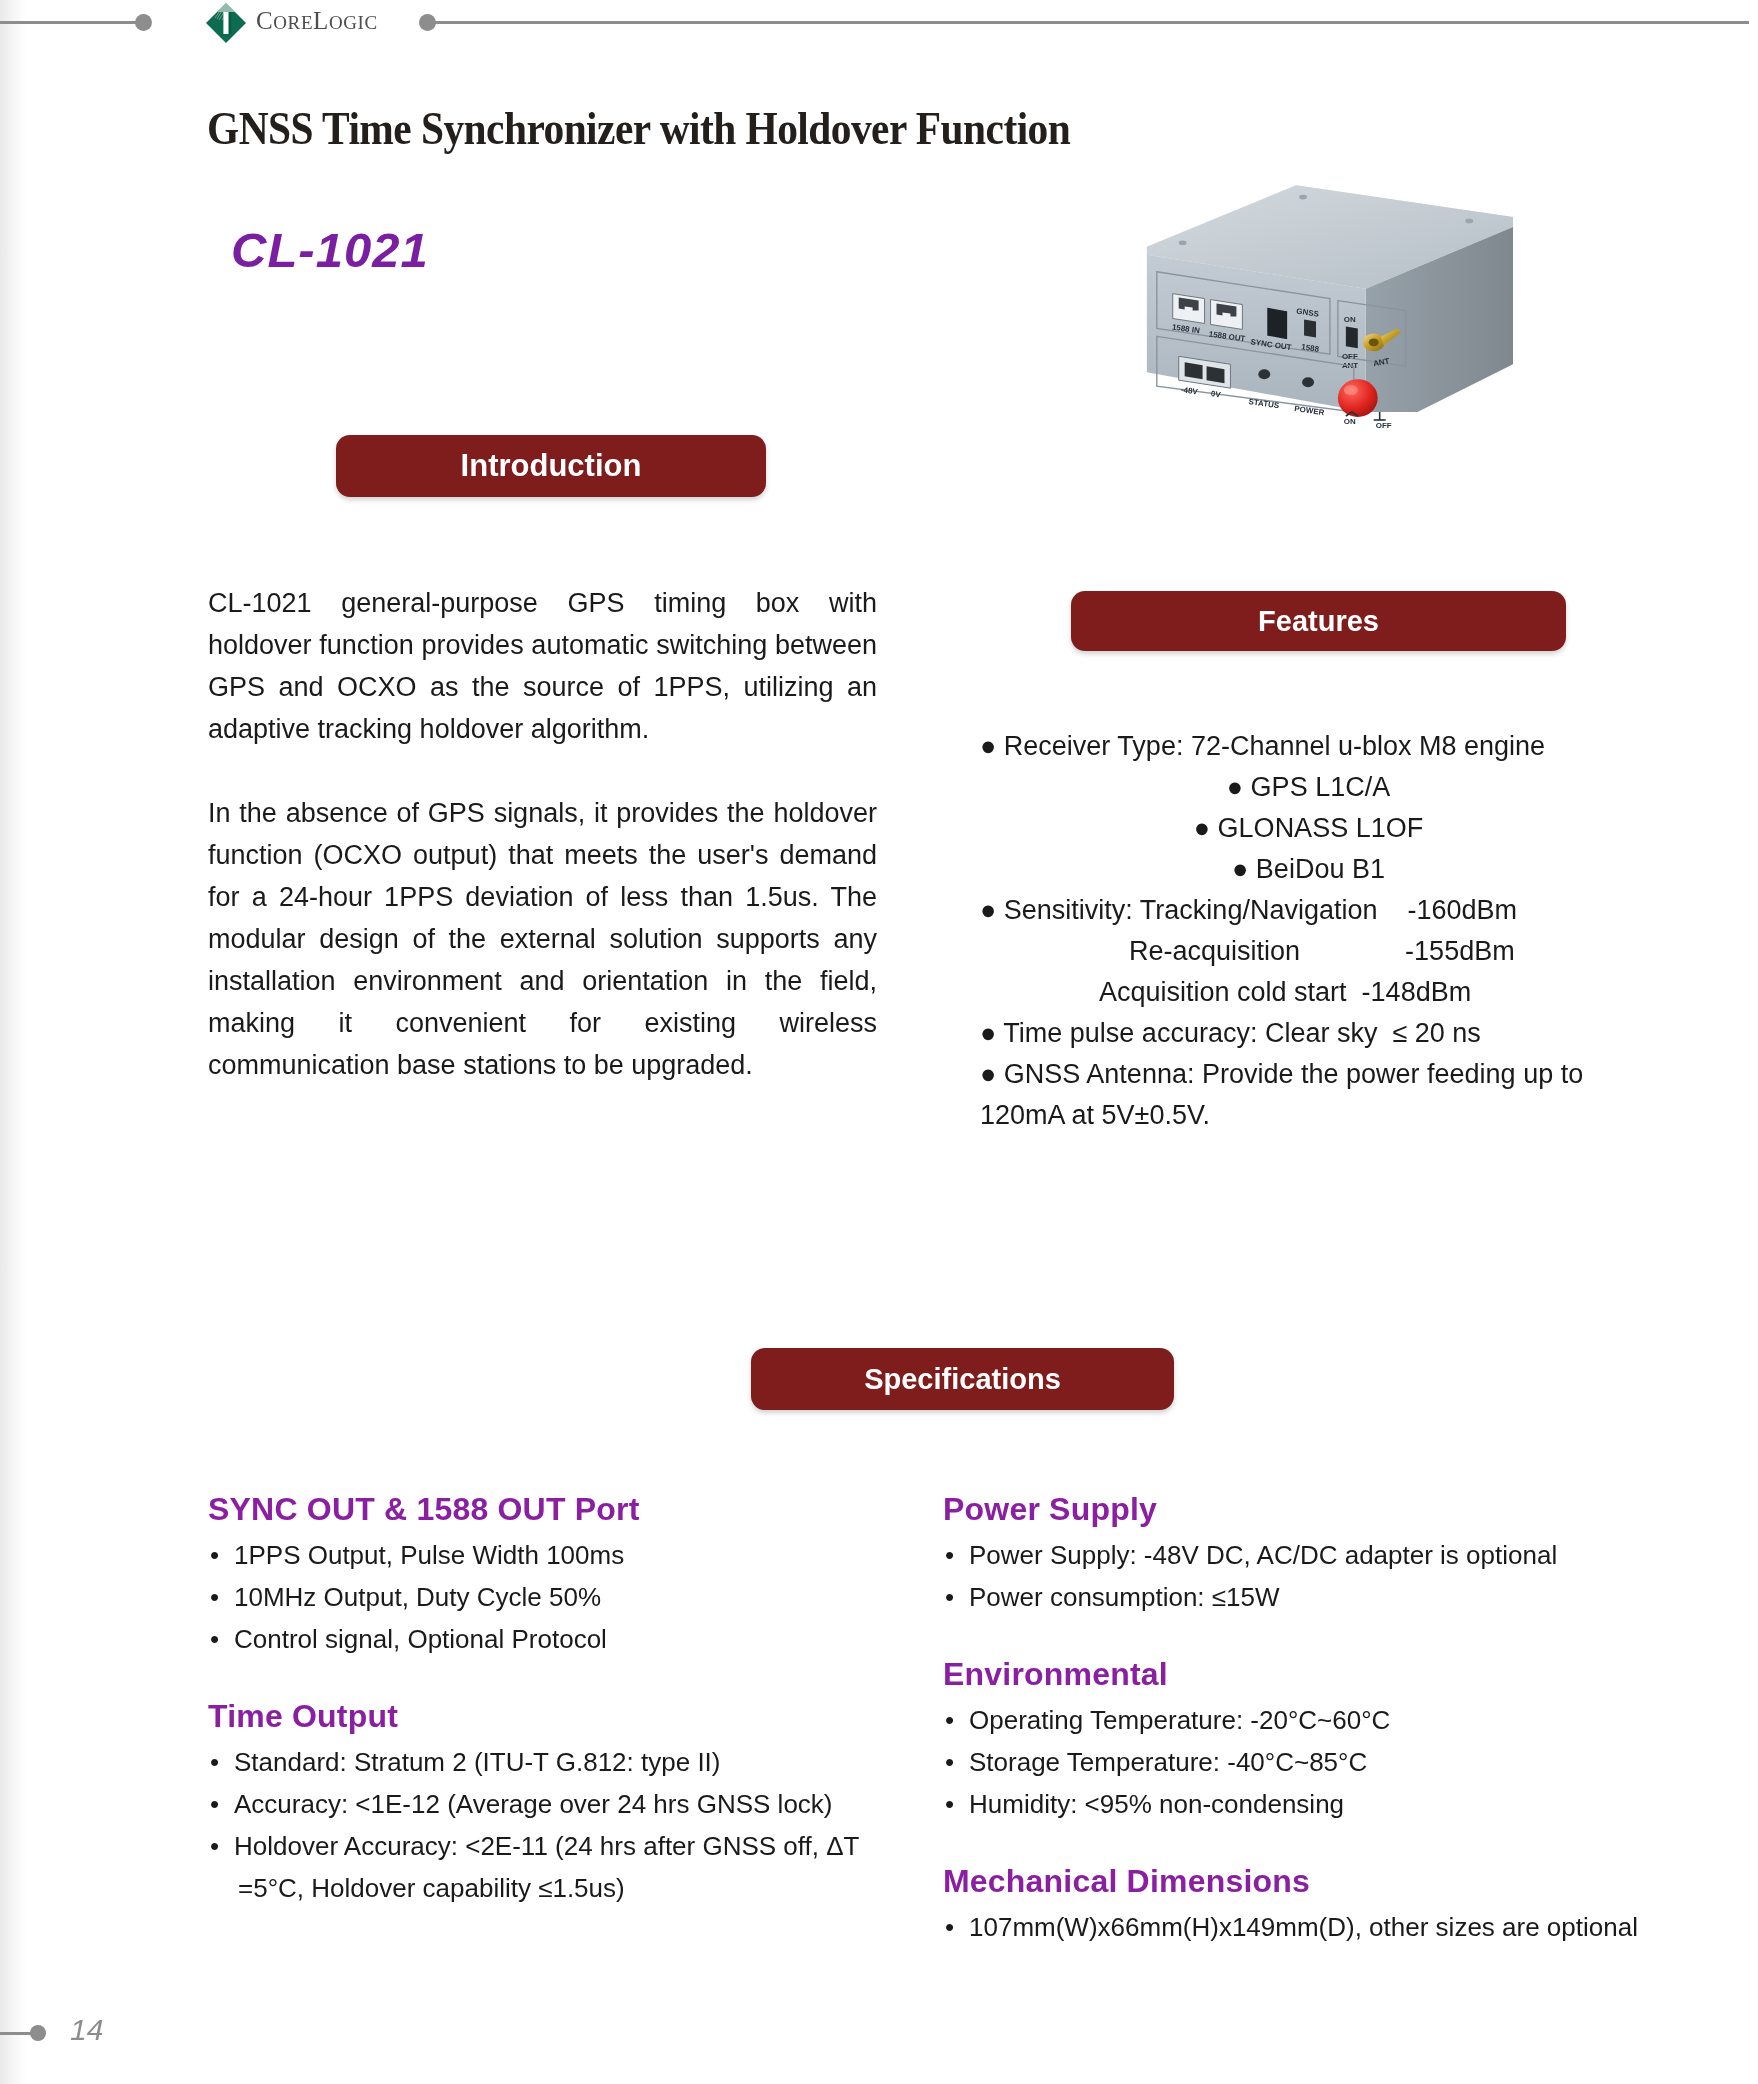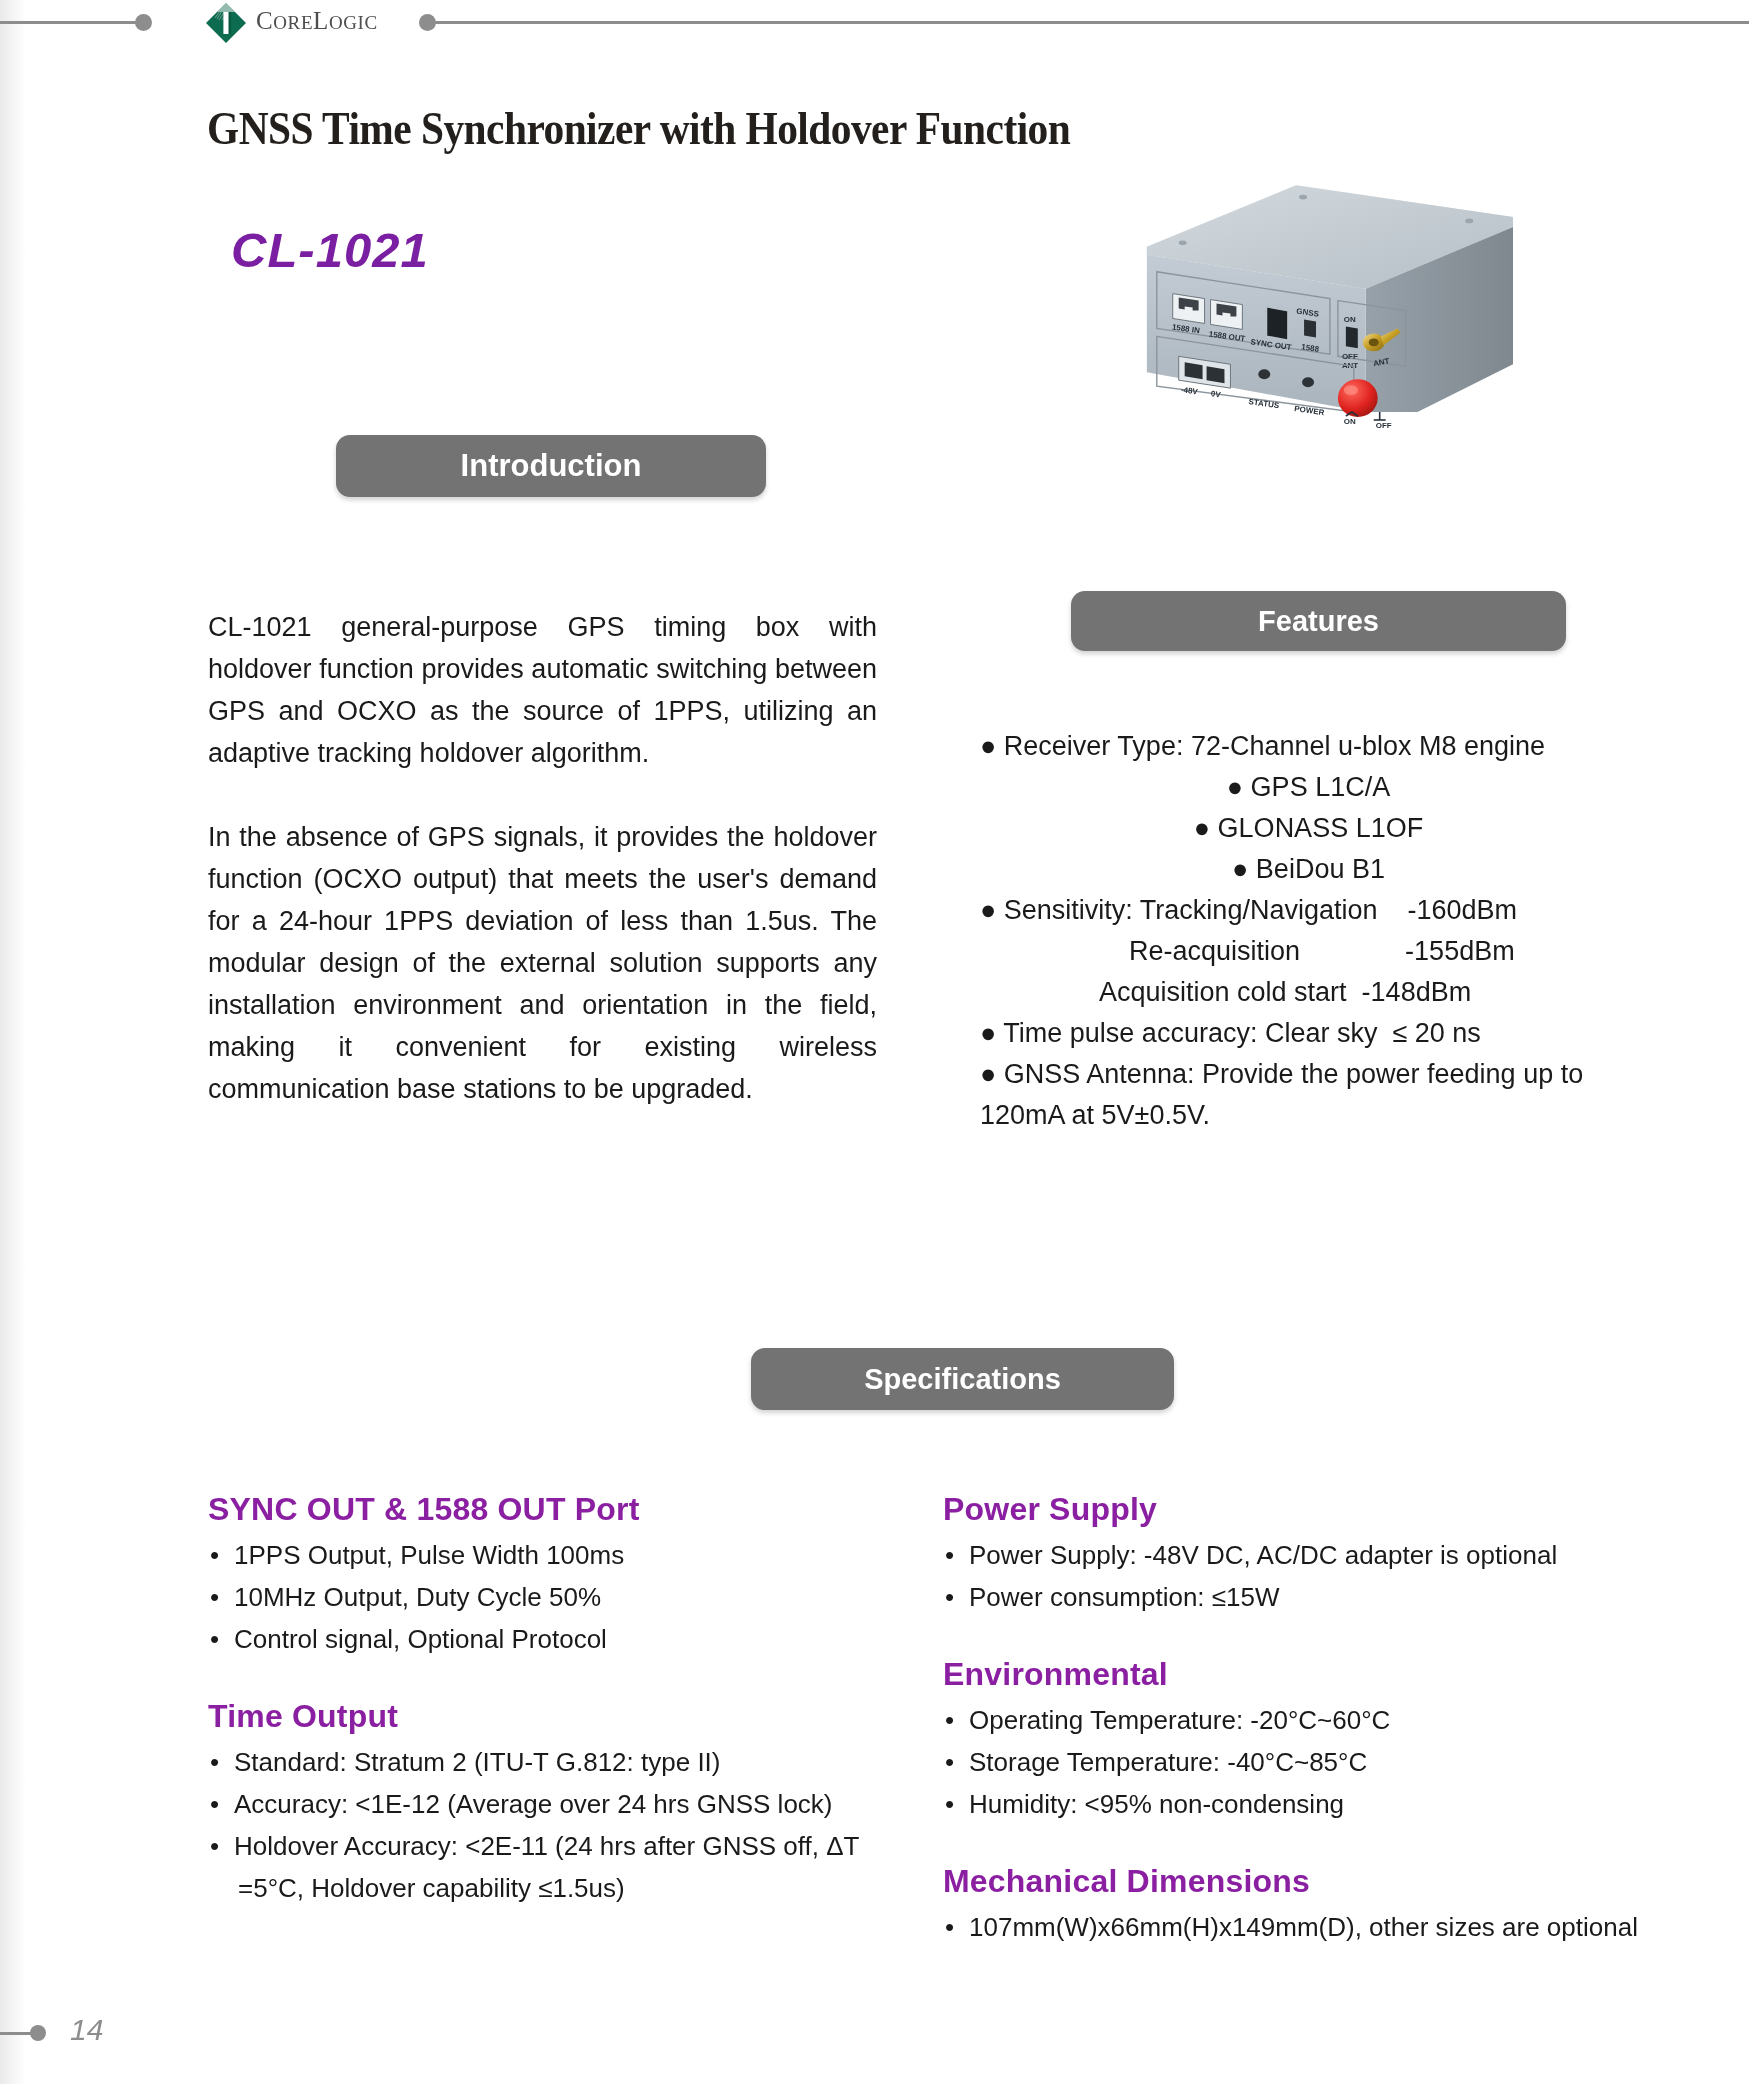--- a/index.html
+++ b/index.html
@@ -106,21 +106,21 @@
   
   .product-photo {
     position: absolute;
     left: 1119px; top: 177px;
     width: 398px; height: 279px;
   }
 
   
   .badge {
     position: absolute;
-    background: #737373;
+    background: #7f1d1d;
     border-radius: 14px;
     color: #ffffff;
     font-weight: bold;
     text-align: center;
     box-shadow: 0 3px 5px rgba(0,0,0,0.18);
   }
   .badge-introduction {
     left: 336px; top: 435px;
     width: 430px; height: 62px;
     font-size: 31px;
@@ -144,21 +144,20 @@
     position: absolute;
     left: 208px; top: 582px;
     width: 669px;
   }
   .intro-p {
     font-size: 27px;
     line-height: 42px;
     color: #1a1a1a;
     text-align: justify;
     text-justify: inter-word;
-    margin-top: 24px;
   }
   .intro-p + .intro-p { margin-top: 42px; }
 
   
   .features-col {
     position: absolute;
     left: 980px; top: 726px;
     width: 657px;
   }
   .feat-line {

